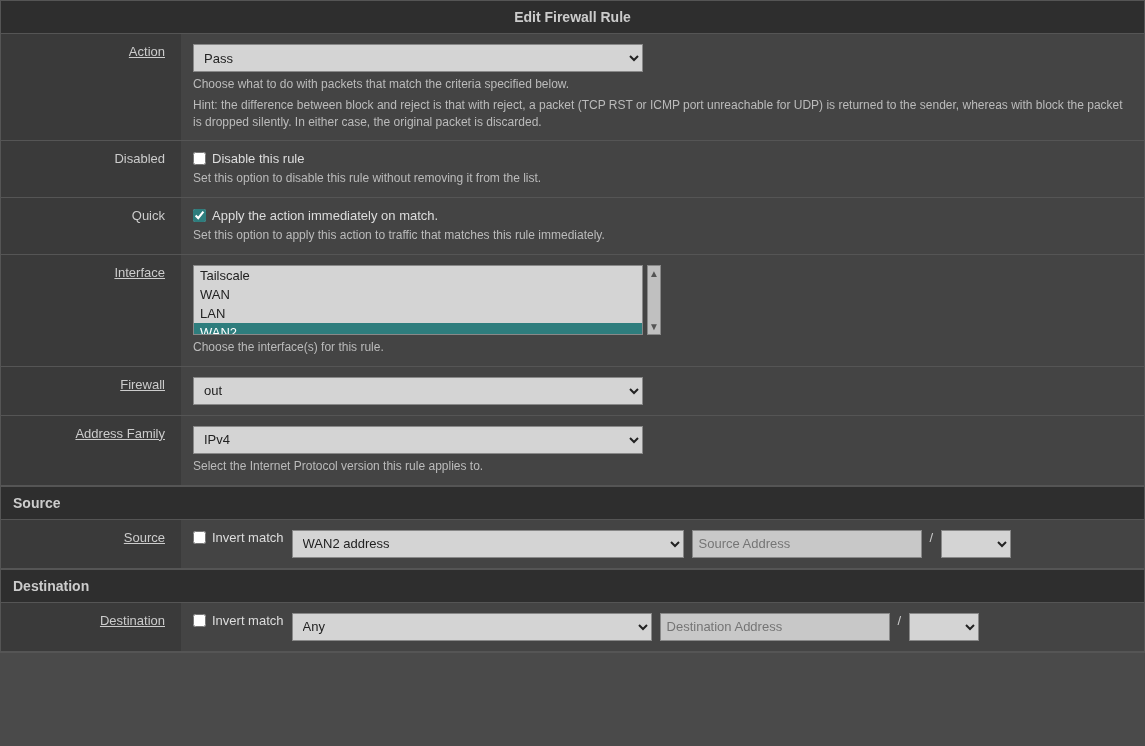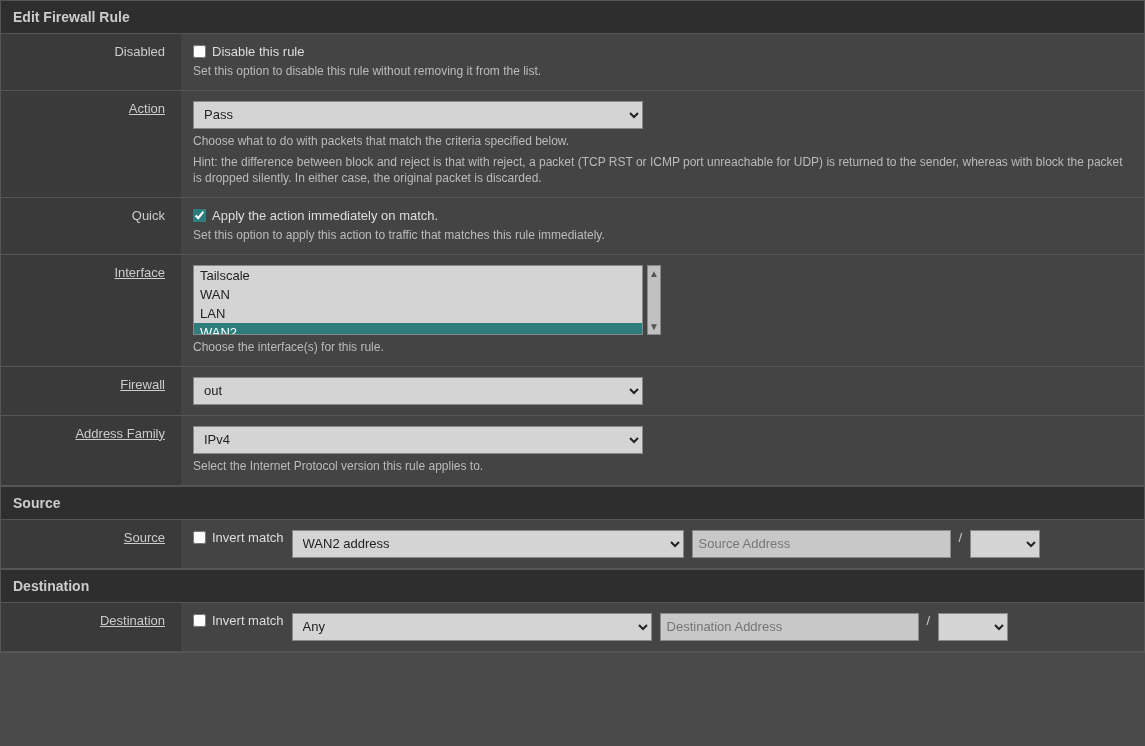--- a/index.html
+++ b/index.html
@@ -16,20 +16,21 @@
       background: #3a3a3a;
     }
 
     .panel-header {
       background: #2e2e2e;
       padding: 8px 12px;
       font-size: 14px;
       font-weight: bold;
       color: #ccc;
       border-bottom: 1px solid #555;
+      text-align: center;
     }
 
     .form-table {
       width: 100%;
       border-collapse: collapse;
     }
 
     .form-table tr {
       border-bottom: 1px solid #555;
     }
@@ -115,21 +116,21 @@
       align-items: flex-start;
       gap: 8px;
     }
 
     .address-input {
       background: #c8c8c8;
       border: 1px solid #888;
       color: #888;
       padding: 4px 6px;
       font-size: 13px;
-      width: 259px;
+      width: 230px;
       height: 28px;
     }
 
     .slash-label {
       color: #ccc;
       font-size: 13px;
     }
 
     .mask-select {
       background: #d4d4d4;
@@ -152,44 +153,44 @@
 
 <div class="panel">
   <div class="panel-header">
     <span>Edit Firewall Rule</span>
   </div>
 
   <table class="form-table">
 
     <tbody>
         <tr>
-      <td class="label-cell">
-        <span>Disabled</span>
-      </td>
-      <td class="content-cell">
-        <label class="checkbox-label">
-          <input type="checkbox" style="">
-          <span>Disable this rule</span>
-        </label>
-        <div class="hint-text">Set this option to disable this rule without removing it from the list.</div>
-      </td>
-    </tr>
-
-    <tr>
       <td class="label-cell">
         <a href="#">Action</a>
       </td>
       <td class="content-cell">
         <select class="wide">
           <option>Pass</option>
           <option>Block</option>
           <option>Reject</option>
         </select>
         <div class="hint-text">Choose what to do with packets that match the criteria specified below.</div>
         <div class="hint-text">Hint: the difference between block and reject is that with reject, a packet (TCP RST or ICMP port unreachable for UDP) is returned to the sender, whereas with block the packet is dropped silently. In either case, the original packet is discarded.</div>
+      </td>
+    </tr>
+
+    <tr>
+      <td class="label-cell">
+        <span>Disabled</span>
+      </td>
+      <td class="content-cell">
+        <label class="checkbox-label">
+          <input type="checkbox" style="">
+          <span>Disable this rule</span>
+        </label>
+        <div class="hint-text">Set this option to disable this rule without removing it from the list.</div>
       </td>
     </tr>
 
     <tr>
       <td class="label-cell">
         <span>Quick</span>
       </td>
       <td class="content-cell">
         <label class="checkbox-label">
           <input type="checkbox" checked="" style="">

